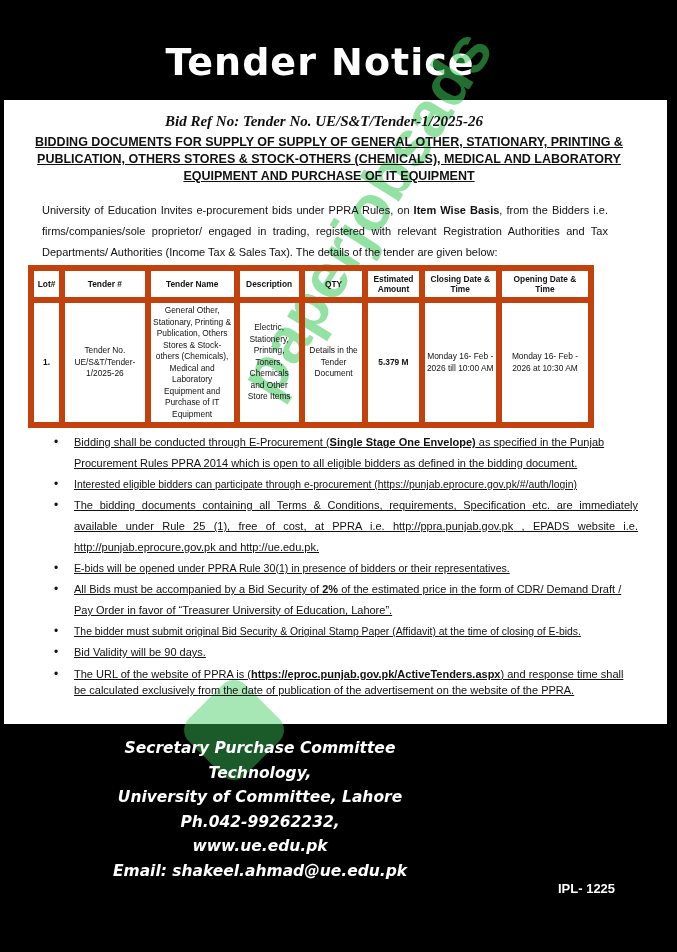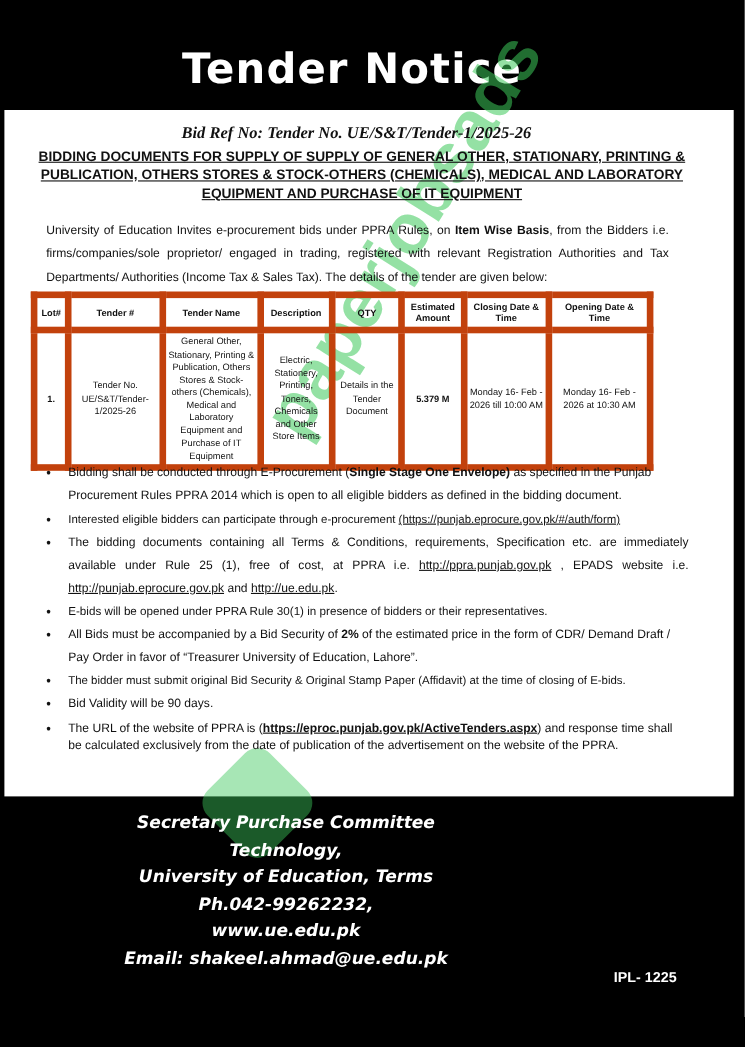--- a/index.html
+++ b/index.html
@@ -30,22 +30,22 @@
   }
   .intro b { font-weight: bold; }
   table.tender {
     position: absolute; top: 165px; left: 24px; width: 566px; border-collapse: collapse;
     font-size: 8.4px; text-align: center;
   }
   table.tender th, table.tender td { border: 6px solid #c2410c; padding: 2px 2px; vertical-align: middle; }
   table.tender th { font-weight: bold; height: 22px; }
   table.tender td { height: 108px; line-height: 11.5px; }
   ul.points {
-    position: absolute; top: 316px; left: 28px; width: 590px; margin: 4px; padding: 0; list-style: none;
-    font-size: 11px; line-height: 21px;
+    position: absolute; top: 316px; left: 28px; width: 590px; margin: 16px; padding: 0; list-style: none;
+    font-size: 11px; line-height: 21px; text-decoration: underline;
   }
   ul.points li { position: relative; padding-left: 26px; margin-bottom: 0; }
   ul.points li::before { content: "•"; position: absolute; left: 6px; top: 0; font-size: 12px; }
   ul.points li.tight { line-height: 16px; }
   .justify { text-align: justify; }
   a.lnk { color: #111; text-decoration: underline; }
   .sig {
     position: absolute; top: 736px; left: 0; width: 520px; text-align: center; color: #fff;
     font-family: "DejaVu Sans", sans-serif; font-style: italic; font-weight: bold; font-size: 15.5px; line-height: 24.5px;
   }
@@ -103,21 +103,21 @@
         <td>Monday 16- Feb - 2026 at 10:30 AM</td>
       </tr>
     </tbody>
   </table>
 
   <ul class="points">
     <li>
       <span>Bidding shall be conducted through E-Procurement (</span><b>Single Stage One Envelope)</b><span> as specified in the Punjab Procurement Rules PPRA 2014 which is open to all eligible bidders as defined in the bidding document.</span>
     </li>
     <li style="font-size:10.4px">
-      <span>Interested eligible bidders can participate through e-procurement </span><a class="lnk">(https://punjab.eprocure.gov.pk/#/auth/form)</a>
+      <span>Interested eligible bidders can participate through e-procurement </span><a class="lnk">(https://punjab.eprocure.gov.pk/#/auth/login)</a>
     </li>
     <li class="justify">
       <span>The bidding documents containing all Terms &amp; Conditions, requirements, Specification etc. are immediately available under Rule 25 (1), free of cost, at PPRA i.e. </span><a class="lnk">http://ppra.punjab.gov.pk</a><span> , EPADS website i.e. </span><a class="lnk">http://punjab.eprocure.gov.pk</a><span> and </span><a class="lnk">http://ue.edu.pk</a><span>.</span>
     </li>
     <li style="font-size:10.6px">
       <span>E-bids will be opened under PPRA Rule 30(1) in presence of bidders or their representatives.</span>
     </li>
     <li style="font-size:11px">
       <span>All Bids must be accompanied by a Bid Security of </span><b>2%</b><span> of the estimated price in the form of CDR/ Demand Draft / Pay Order in favor of “Treasurer University of Education, Lahore”.</span>
     </li>
@@ -129,19 +129,19 @@
     </li>
     <li class="tight" style="margin-top:3px">
       <span>The URL of the website of PPRA is (</span><a class="lnk" style="font-weight:bold">https://eproc.punjab.gov.pk/ActiveTenders.aspx</a><span>) and response time shall be calculated exclusively from the date of publication of the advertisement on the website of the PPRA.</span>
     </li>
   </ul>
 </div>
 
 <div class="sig">
   <div>Secretary Purchase Committee</div>
   <div>Technology,</div>
-  <div>University of Education, Terms</div>
+  <div>University of Committee, Lahore</div>
   <div>Ph.042-99262232,</div>
   <div>www.ue.edu.pk</div>
   <div>Email: shakeel.ahmad@ue.edu.pk</div>
 </div>
 
 <div class="ipl">IPL- 1225</div>
 
 </body></html>

